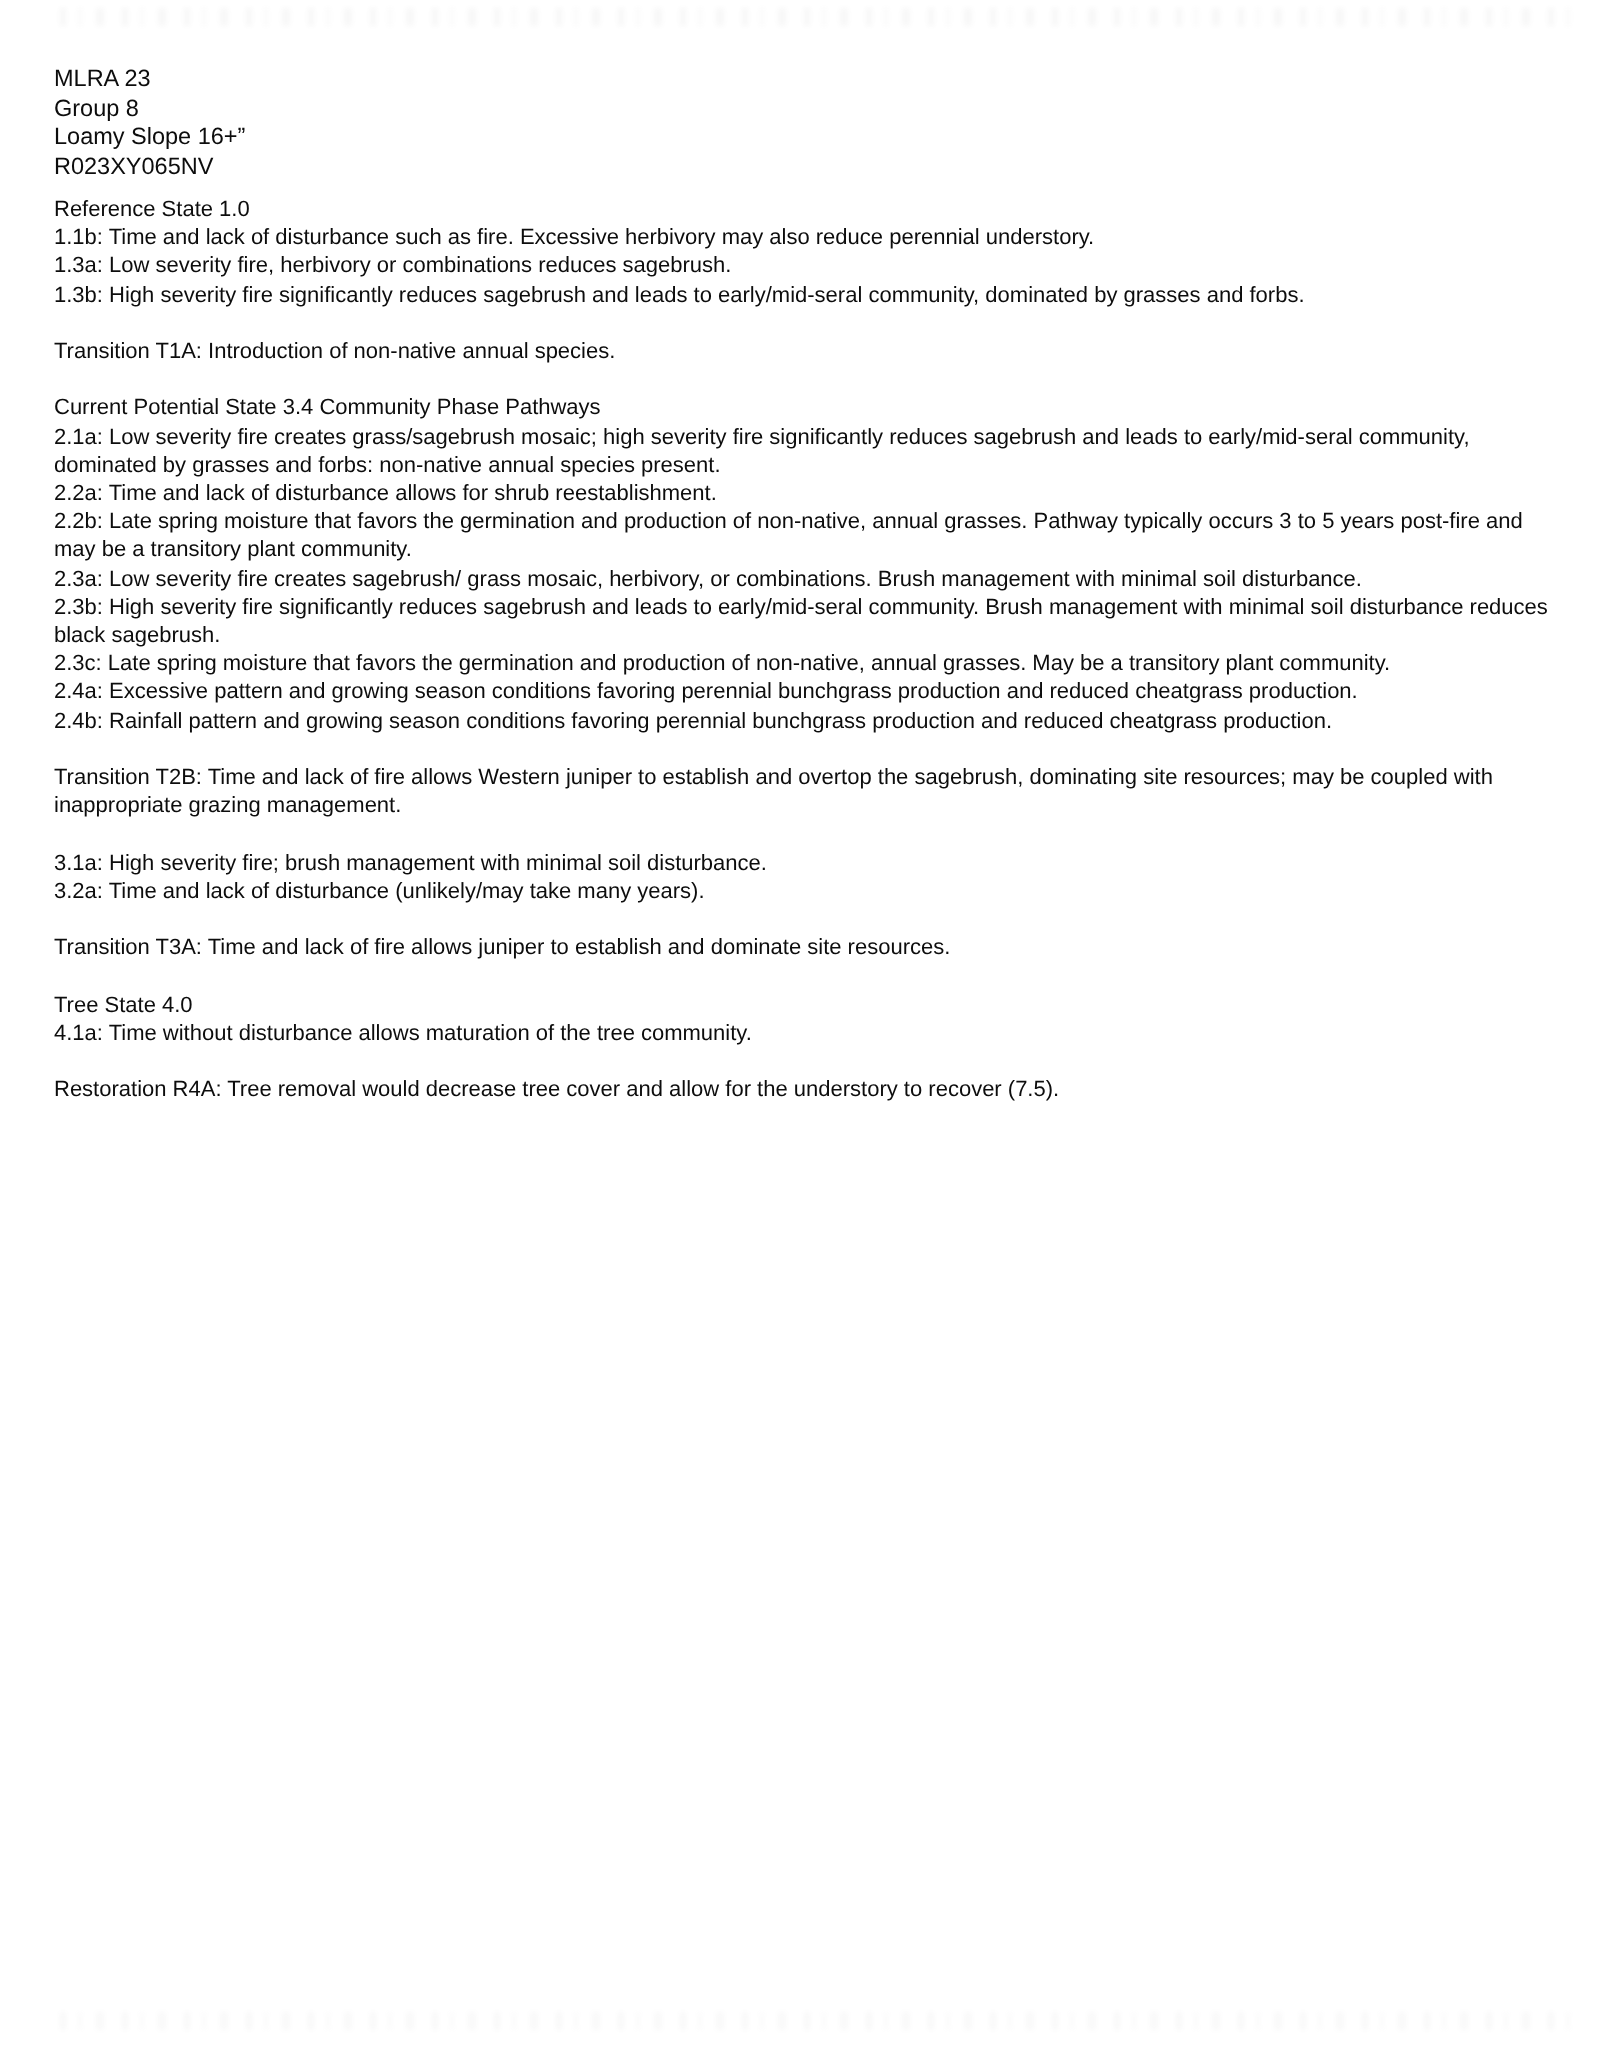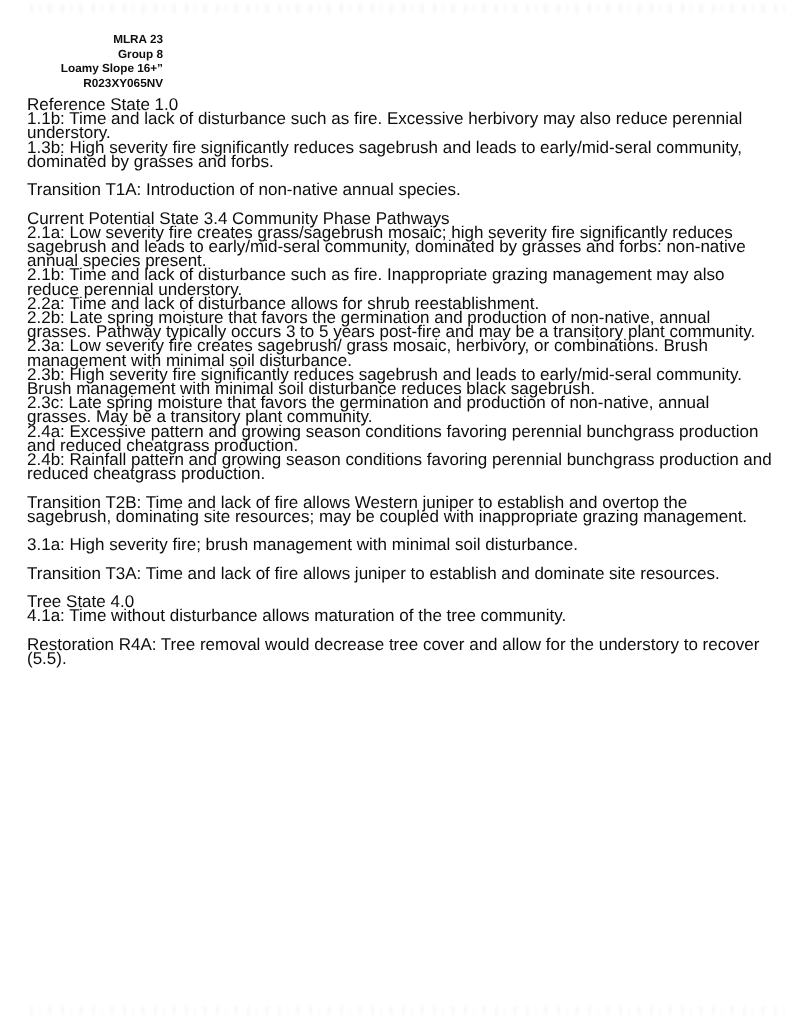--- a/index.html
+++ b/index.html
@@ -14,30 +14,30 @@
     background: #ffffff;
     overflow: hidden;
     box-sizing: border-box;
     padding: 33px 0 0 27px;
     font-family: "Liberation Sans", "DejaVu Sans", sans-serif;
     color: #0d0d0d;
     text-rendering: geometricPrecision;
   }
   .doc-header {
     width: 136px;
-    text-align: right;
-    font-weight: 700;
+    text-align: left;
+    font-weight: 400;
     font-size: 11.76px;
     line-height: 14.5px;
     margin-bottom: 7px;
     white-space: nowrap;
   }
   .doc-body {
     width: 749px;
-    font-size: 17px;
+    font-size: 11px;
     line-height: 14.2px;
   }
   .section {
     margin: 0 0 14.2px 0;
   }
   .tline {
     margin: 0;
     padding: 0;
   }
   
@@ -67,49 +67,50 @@
     <div class="hline">MLRA 23</div>
     <div class="hline">Group 8</div>
     <div class="hline">Loamy Slope 16+”</div>
     <div class="hline">R023XY065NV</div>
   </div>
 
   <div class="doc-body" id="doc-body">
       <div class="section">
         <div class="tline">Reference State 1.0</div>
         <div class="tline">1.1b: Time and lack of disturbance such as fire. Excessive herbivory may also reduce perennial understory.</div>
+        <div class="tline">1.3a: Low severity fire, herbivory or combinations reduces sagebrush.</div>
         <div class="tline">1.3b: High severity fire significantly reduces sagebrush and leads to early/mid-seral community, dominated by grasses and forbs.</div>
       </div>
       <div class="section">
         <div class="tline">Transition T1A: Introduction of non-native annual species.</div>
       </div>
       <div class="section">
         <div class="tline">Current Potential State 3.4 Community Phase Pathways</div>
         <div class="tline">2.1a: Low severity fire creates grass/sagebrush mosaic; high severity fire significantly reduces sagebrush and leads to early/mid-seral community, dominated by grasses and forbs: non-native annual species present.</div>
-        <div class="tline">2.1b: Time and lack of disturbance such as fire. Inappropriate grazing management may also reduce perennial understory.</div>
         <div class="tline">2.2a: Time and lack of disturbance allows for shrub reestablishment.</div>
         <div class="tline">2.2b: Late spring moisture that favors the germination and production of non-native, annual grasses. Pathway typically occurs 3 to 5 years post-fire and may be a transitory plant community.</div>
         <div class="tline">2.3a: Low severity fire creates sagebrush/ grass mosaic, herbivory, or combinations. Brush management with minimal soil disturbance.</div>
         <div class="tline">2.3b: High severity fire significantly reduces sagebrush and leads to early/mid-seral community. Brush management with minimal soil disturbance reduces black sagebrush.</div>
         <div class="tline">2.3c: Late spring moisture that favors the germination and production of non-native, annual grasses. May be a transitory plant community.</div>
         <div class="tline">2.4a: Excessive pattern and growing season conditions favoring perennial bunchgrass production and reduced cheatgrass production.</div>
         <div class="tline">2.4b: Rainfall pattern and growing season conditions favoring perennial bunchgrass production and reduced cheatgrass production.</div>
       </div>
       <div class="section">
         <div class="tline">Transition T2B: Time and lack of fire allows Western juniper to establish and overtop the sagebrush, dominating site resources; may be coupled with inappropriate grazing management.</div>
       </div>
       <div class="section">
         <div class="tline">3.1a: High severity fire; brush management with minimal soil disturbance.</div>
+        <div class="tline">3.2a: Time and lack of disturbance (unlikely/may take many years).</div>
       </div>
       <div class="section">
         <div class="tline">Transition T3A: Time and lack of fire allows juniper to establish and dominate site resources.</div>
       </div>
       <div class="section">
         <div class="tline">Tree State 4.0</div>
         <div class="tline">4.1a: Time without disturbance allows maturation of the tree community.</div>
       </div>
       <div class="section">
-        <div class="tline">Restoration R4A: Tree removal would decrease tree cover and allow for the understory to recover (5.5).</div>
+        <div class="tline">Restoration R4A: Tree removal would decrease tree cover and allow for the understory to recover (7.5).</div>
       </div>
     </div>
 
   <div class="scan-noise bottom"></div>
 </div>
 
 </body></html>

